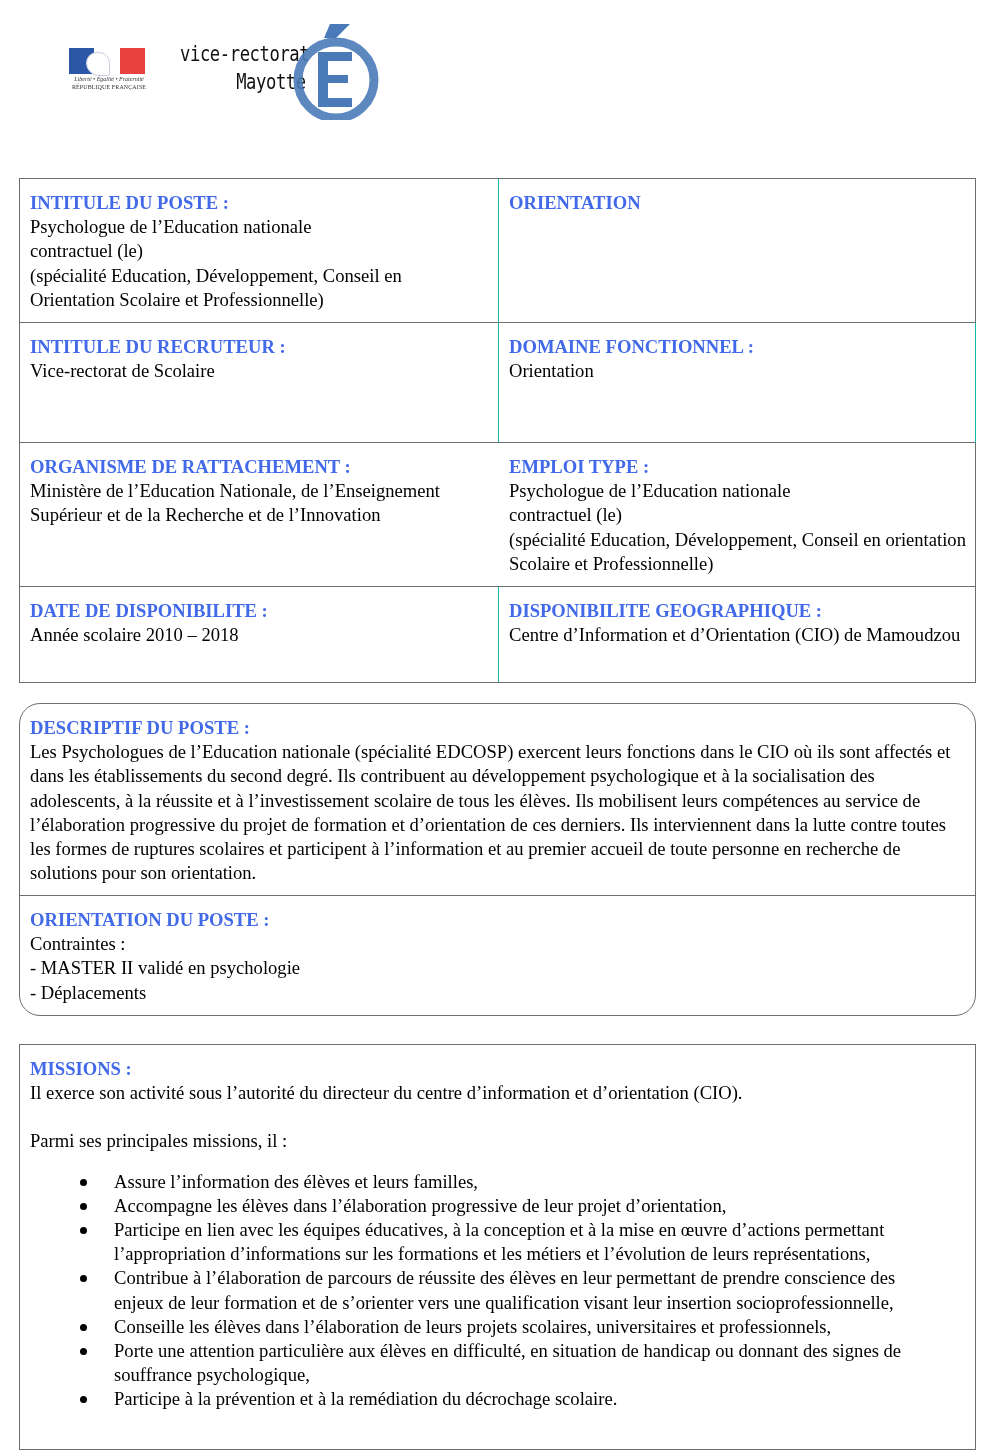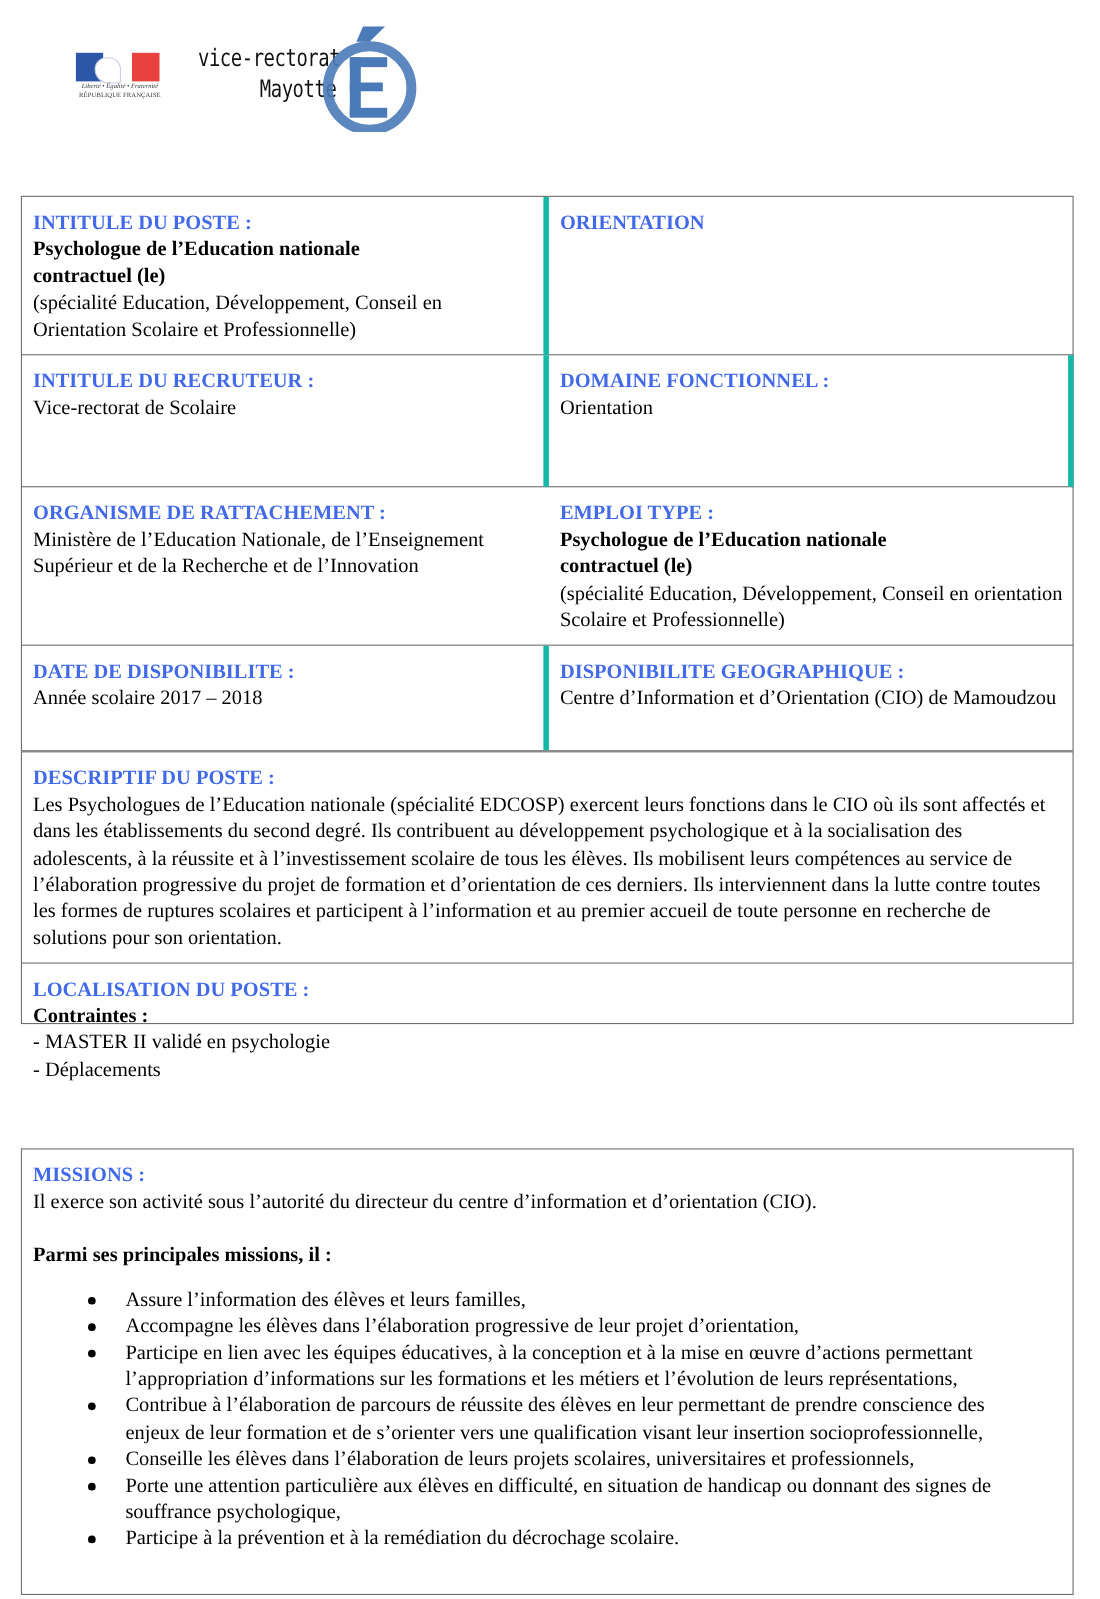--- a/index.html
+++ b/index.html
@@ -35,28 +35,28 @@
     letter-spacing: -0.5px;
   }
   .vr-text .l1 { display: block; }
   .vr-text .l2 { display: block; padding-left: 72px; }
   .logo-e {
     position: absolute; left: 292px; top: 22px; width: 88px; height: 98px;
   }
 
   .box { position: absolute; left: 19px; width: 957px; border: 1px solid #6e6e6e; box-sizing: border-box; }
   .grid { top: 178px; height: 505px; display: grid; grid-template-columns: 479px 477px; grid-template-rows: 144px 120px 144px 95px; }
-  .cell { border-right: 5px solid #14b8a6; border-bottom: 1px solid #6e6e6e; padding: 12px 10px 0 10px; box-sizing: border-box; }
+  .cell { border-right: 1px solid #14b8a6; border-bottom: 1px solid #6e6e6e; padding: 12px 10px 0 10px; box-sizing: border-box; }
   .cell.rc { border-right: none; }
   .cell.lr { border-bottom: none; }
   .lbl { color: #4169e8; font-weight: bold; display: block; }
-  .bold { font-weight: bold; display: block; }
+  .bold { font-weight: normal; display: block; }
   .txt { display: block; }
 
-  .desc { top: 683px; height: 248px; }
+  .desc { top: 703px; height: 313px; border-radius: 21px; }
   .desc .sec1 { height: 192px; border-bottom: 1px solid #6e6e6e; padding: 12px 10px 0 10px; box-sizing: border-box; }
   .desc .sec2 { padding: 12px 10px 0 10px; box-sizing: border-box; }
 
   .missions { top: 1044px; height: 406px; padding: 12px 10px 0 10px; }
   .missions .gap { height: 24px; }
   ul.mlist { list-style: none; margin: 16px; padding: 0; }
   ul.mlist li { position: relative; padding-left: 68px; }
   ul.mlist li .dot {
     position: absolute; left: 34px; top: 9px; width: 7px; height: 7px; border-radius: 50%; background: #000;
   }
@@ -114,35 +114,35 @@
   </div>
   <div class="cell rc">
     <span class="lbl">EMPLOI TYPE :</span>
     <span class="bold">Psychologue de l’Education nationale</span>
     <span class="bold">contractuel (le)</span>
     <span class="txt">(spécialité Education, Développement, Conseil en orientation Scolaire et Professionnelle)</span>
   </div>
 
   <div class="cell lr">
     <span class="lbl">DATE DE DISPONIBILITE :</span>
-    <span class="txt">Année scolaire 2017 – 2018</span>
+    <span class="txt">Année scolaire 2010 – 2018</span>
   </div>
   <div class="cell rc lr">
     <span class="lbl">DISPONIBILITE GEOGRAPHIQUE :</span>
     <span class="txt">Centre d’Information et d’Orientation (CIO) de Mamoudzou</span>
   </div>
 </div>
 
 <div class="box desc">
   <div class="sec1">
     <span class="lbl">DESCRIPTIF DU POSTE :</span>
     <span class="txt">Les Psychologues de l’Education nationale (spécialité EDCOSP) exercent leurs fonctions dans le CIO où ils sont affectés et dans les établissements du second degré. Ils contribuent au développement psychologique et à la socialisation des adolescents, à la réussite et à l’investissement scolaire de tous les élèves. Ils mobilisent leurs compétences au service de l’élaboration progressive du projet de formation et d’orientation de ces derniers. Ils interviennent dans la lutte contre toutes les formes de ruptures scolaires et participent à l’information et au premier accueil de toute personne en recherche de solutions pour son orientation.</span>
   </div>
   <div class="sec2">
-    <span class="lbl">LOCALISATION DU POSTE :</span>
+    <span class="lbl">ORIENTATION DU POSTE :</span>
     <span class="bold">Contraintes :</span>
     <span class="txt">- MASTER II validé en psychologie</span>
     <span class="txt">- Déplacements</span>
   </div>
 </div>
 
 <div class="box missions">
   <span class="lbl">MISSIONS :</span>
   <span class="txt">Il exerce son activité sous l’autorité du directeur du centre d’information et d’orientation (CIO).</span>
   <div class="gap"></div>

